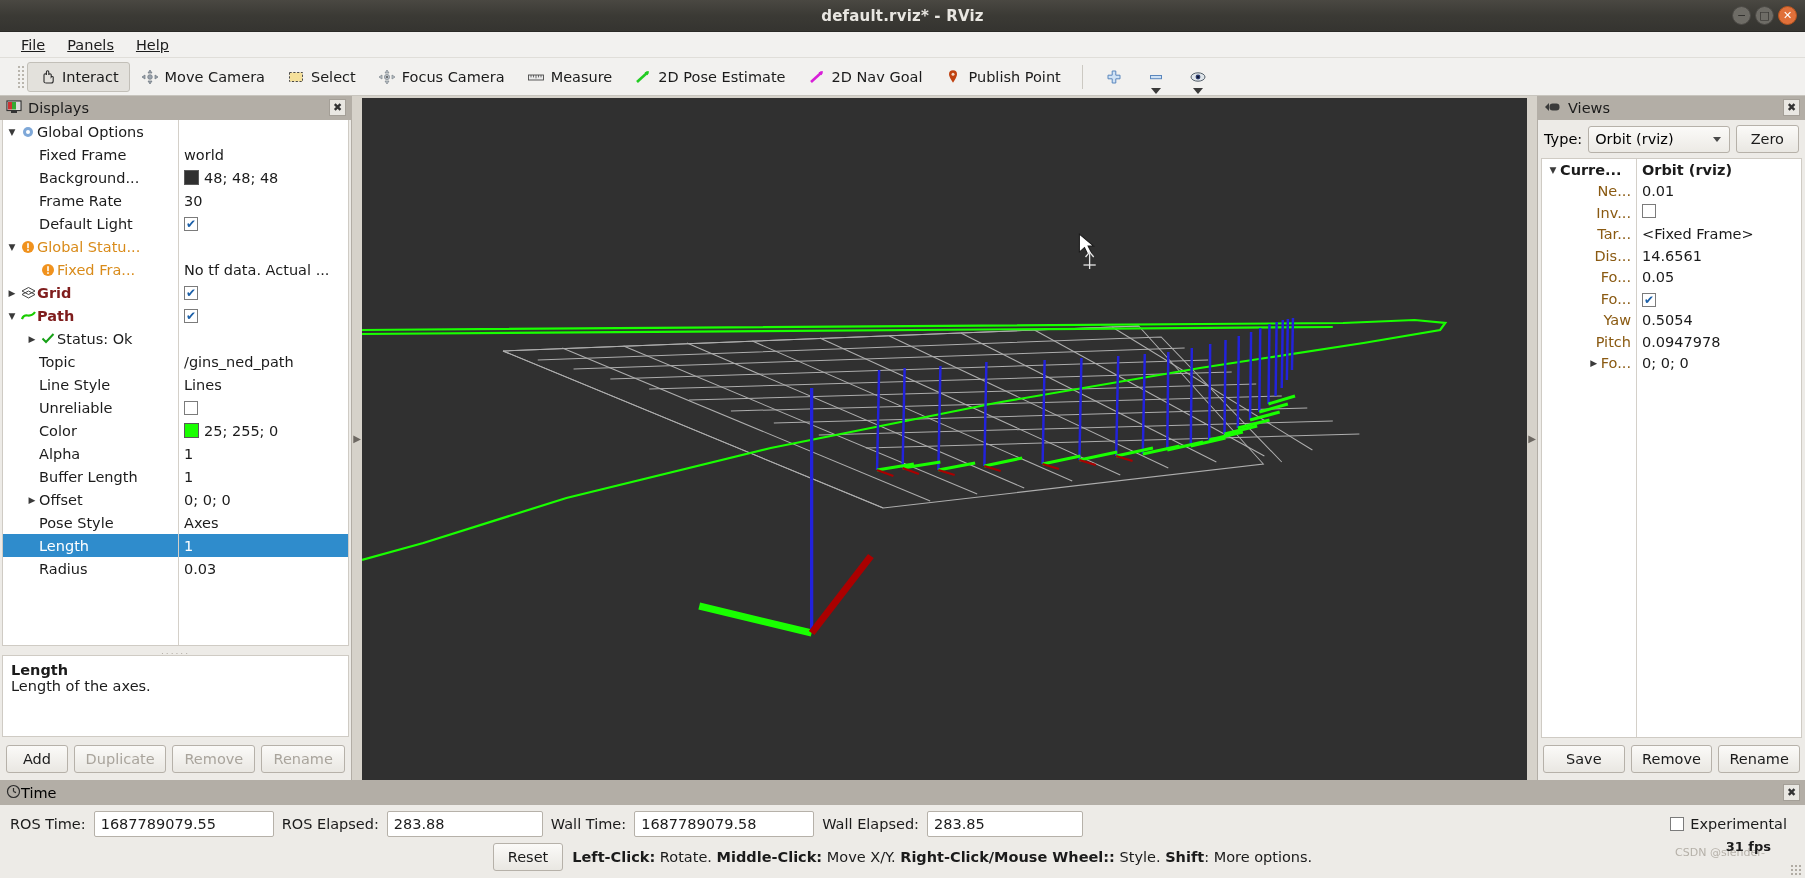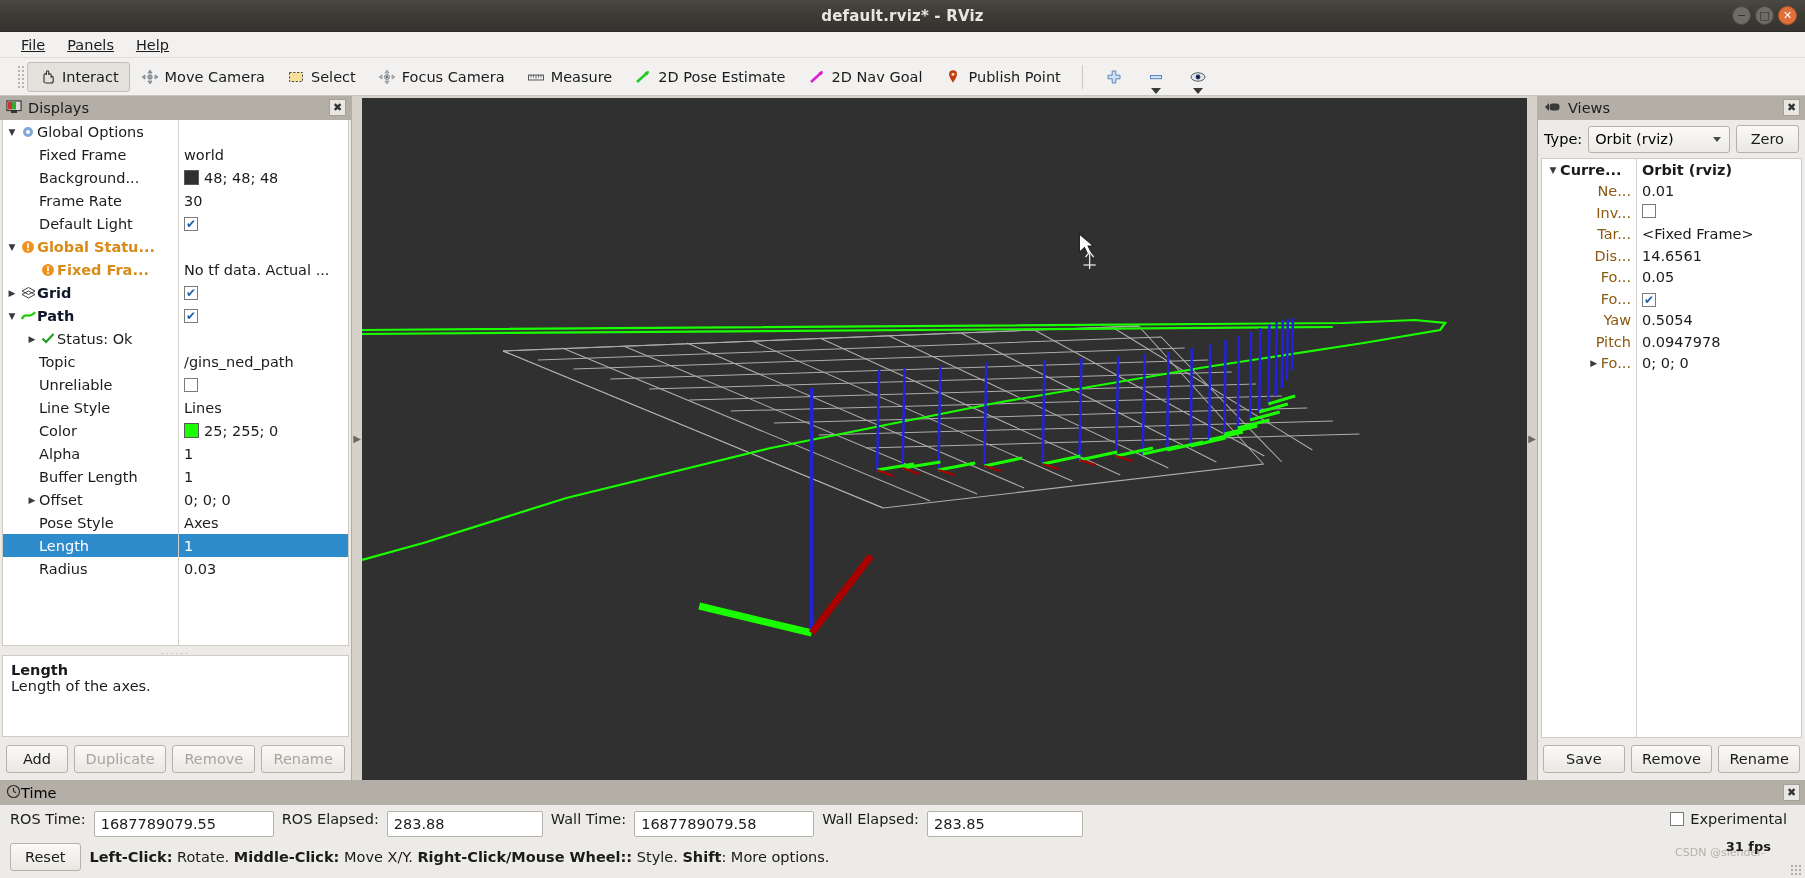--- a/index.html
+++ b/index.html
@@ -96,22 +96,22 @@
     width: 1px; background: #d4d0c9; }
   .trow { display: flex; height: 23px; align-items: center; font-size: 14.5px; color: #1b1b1b; }
   .trow.sel { background: #2f8ccc; color: #fff; }
   .tlabel { width: 175px; display: flex; align-items: center; overflow: hidden; white-space: nowrap; }
   .tval { flex: 1; padding-left: 6px; display: flex; align-items: center; gap: 5px;
     overflow: hidden; white-space: nowrap; }
   .twisty { width: 14px; text-align: center; font-size: 9px; color: #3a3a3a; flex: 0 0 14px; }
   .ticon { width: 18px; flex: 0 0 18px; display: flex; align-items: center; justify-content: center; }
   .indent-0 { padding-left: 2px; }
   .indent-1 { padding-left: 22px; }
-  .label-blue { color: #0f172a; font-weight: bold; }
-  .label-orange { color: #d98b1a; font-weight: bold; }
+  .label-blue { color: #7f1d1d; font-weight: bold; }
+  .label-orange { color: #d98b1a; }
   .cbox { width: 14px; height: 14px; border: 1px solid #7b7b7b; background: #fff;
     display: inline-flex; align-items: center; justify-content: center;
     font-size: 12px; color: #1b5fa8; line-height: 1; }
   .swatch { width: 15px; height: 15px; border: 1px solid #5a5a5a; display: inline-block; }
   .disp-splitter { height: 9px; background: #edebe7; display: flex;
     align-items: center; justify-content: center; color: #b0aba3; font-size: 9px;
     letter-spacing: 2px; }
   .disp-desc {
     height: 82px; background: #fff; margin: 0 2px;
     border: 1px solid #cfcbc4; padding: 6px 8px; font-size: 14.5px; color: #1b1b1b;
@@ -157,31 +157,31 @@
   .vval { flex: 1; padding-left: 6px; color: #1b1b1b; overflow: hidden; white-space: nowrap; }
   .vval.head { font-weight: bold; }
   .views-btns { display: flex; gap: 6px; padding: 7px 5px; }
   .views-btns .btn { flex: 1; min-width: 0; padding: 0 4px; }
 
   
   .timepanel { height: 100px; background: #edebe7; border-top: 1px solid #b3aea6;
     display: flex; flex-direction: column; }
   .time-title { height: 24px; background: #b3aea6; display: flex; align-items: center;
     padding: 0 6px; font-size: 14.5px; position: relative; }
-  .time-row { display: flex; align-items: flex-start; gap: 8px; padding: 6px 10px 2px 10px; }
+  .time-row { display: flex; align-items: center; gap: 8px; padding: 6px 10px 2px 10px; }
   .time-field-label { font-size: 14.5px; color: #1b1b1b; }
   .time-input {
     height: 26px; background: #fff; border: 1px solid #b6b1a9; border-radius: 2px;
     padding: 0 6px; display: flex; align-items: center; font-size: 14.5px; color: #1b1b1b;
   }
   .w-time { width: 180px; }
   .w-elapsed { width: 156px; }
   .spacer { flex: 1; }
   .exp-wrap { display: flex; align-items: center; gap: 6px; margin-right: 8px; }
-  .time-row2 { display: flex; align-items: center; gap: 9px; padding: 4px 10px 0 10px; position: relative; }
+  .time-row2 { display: flex; align-items: center; gap: 9px; padding: 4px 10px 0 10px; position: relative; justify-content: center; }
   .hint { font-size: 14.5px; color: #1b1b1b; }
   .hint b { font-weight: bold; }
   .fps { position: absolute; right: 34px; top: 0px; font-size: 13px; font-weight: bold; color: #1b1b1b; }
   .watermark { position: absolute; right: 40px; top: 7px; font-size: 11px; color: #b5b0a8; }
   .corner-grip { position: absolute; right: 3px; bottom: 2px; width: 12px; height: 12px;
     background-image: radial-gradient(#b0aba3 1px, transparent 1px); background-size: 4px 4px; }
 </style>
 </head>
 <body>
 
@@ -483,34 +483,34 @@
               <span class="">Topic</span>
             </div>
             <div class="tval">
               <span>/gins_ned_path</span>
             </div>
           </div>
           <div class="trow">
             <div class="tlabel indent-1">
               <span class="twisty"></span>
               <span class="ticon" style="flex: 0 0 0px; width: 0px;"></span>
+              <span class="">Line Style</span>
+            </div>
+            <div class="tval">
+              <span>Lines</span>
+            </div>
+          </div>
+          <div class="trow">
+            <div class="tlabel indent-1">
+              <span class="twisty"></span>
+              <span class="ticon" style="flex: 0 0 0px; width: 0px;"></span>
               <span class="">Unreliable</span>
             </div>
             <div class="tval">
               <span class="cbox"></span>
-            </div>
-          </div>
-          <div class="trow">
-            <div class="tlabel indent-1">
-              <span class="twisty"></span>
-              <span class="ticon" style="flex: 0 0 0px; width: 0px;"></span>
-              <span class="">Line Style</span>
-            </div>
-            <div class="tval">
-              <span>Lines</span>
             </div>
           </div>
           <div class="trow">
             <div class="tlabel indent-1">
               <span class="twisty"></span>
               <span class="ticon" style="flex: 0 0 0px; width: 0px;"></span>
               <span class="">Color</span>
             </div>
             <div class="tval">
               <span class="swatch" style="background: rgb(25, 255, 0);"></span>

